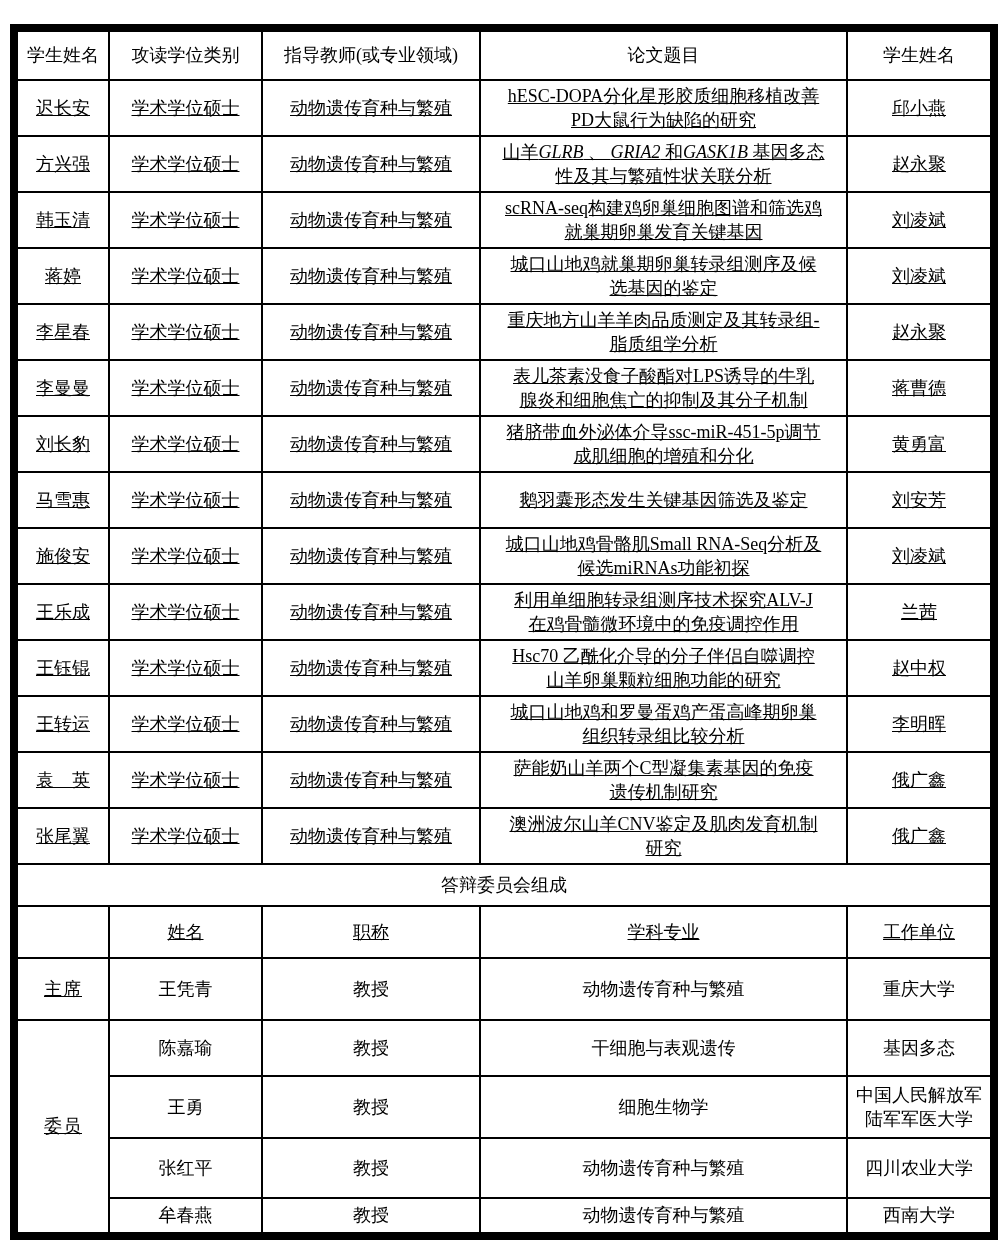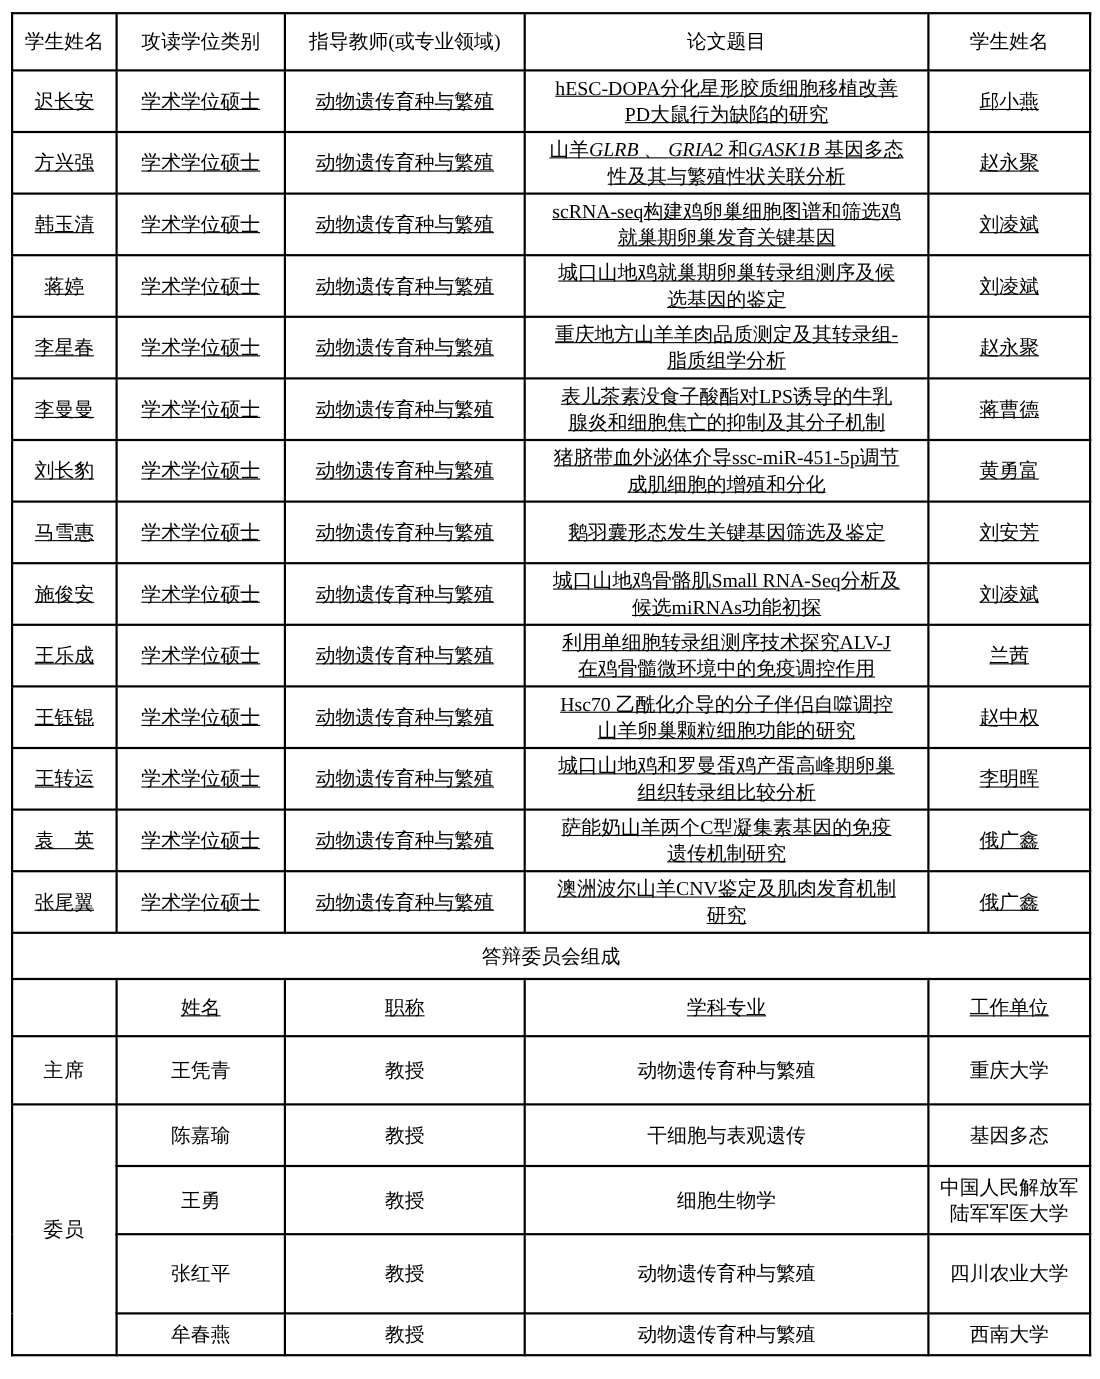--- a/index.html
+++ b/index.html
@@ -14,25 +14,25 @@
   #page {
     position: relative;
     width: 1000px;
     height: 1254px;
     background: #ffffff;
     overflow: hidden;
   }
   table.grid {
     position: absolute;
     left: 10px;
-    top: 11px;
+    top: 24px;
     width: 980px;
     border-collapse: collapse;
     table-layout: fixed;
-    border: 1px solid #000000;
+    border: 8px solid #000000;
   }
   table.grid th, table.grid td {
     border: 2px solid #000000;
     text-align: center;
     vertical-align: middle;
     font-weight: normal;
     font-size: 18px;
     line-height: 1.35;
     padding: 2px 4px;
     white-space: pre-line;
@@ -56,20 +56,21 @@
   }
   td.title-cell i {
     font-style: italic;
   }
   td.unit-small {
     font-size: 15px;
     line-height: 1.4;
   }
   td.role-cell {
     letter-spacing: 1px;
+    text-decoration: underline;
   }
 </style>
 </head>
 <body>
 
 <div id="page">
   <table class="grid">
     <colgroup>
       <col class="c-name">
         <col class="c-degree">
@@ -221,21 +222,21 @@
           <td>干细胞与表观遗传</td>
           <td>基因多态</td>
         </tr>
         <tr style="height: 62px;">
           <td>王勇</td>
           <td>教授</td>
           <td>细胞生物学</td>
           <td class="unit-small">中国人民解放军
 陆军军医大学</td>
         </tr>
-        <tr style="height: 72px;">
+        <tr style="height: 60px;">
           <td>张红平</td>
           <td>教授</td>
           <td>动物遗传育种与繁殖</td>
           <td>四川农业大学</td>
         </tr>
         <tr style="height: 38px;">
           <td>牟春燕</td>
           <td>教授</td>
           <td>动物遗传育种与繁殖</td>
           <td>西南大学</td>

